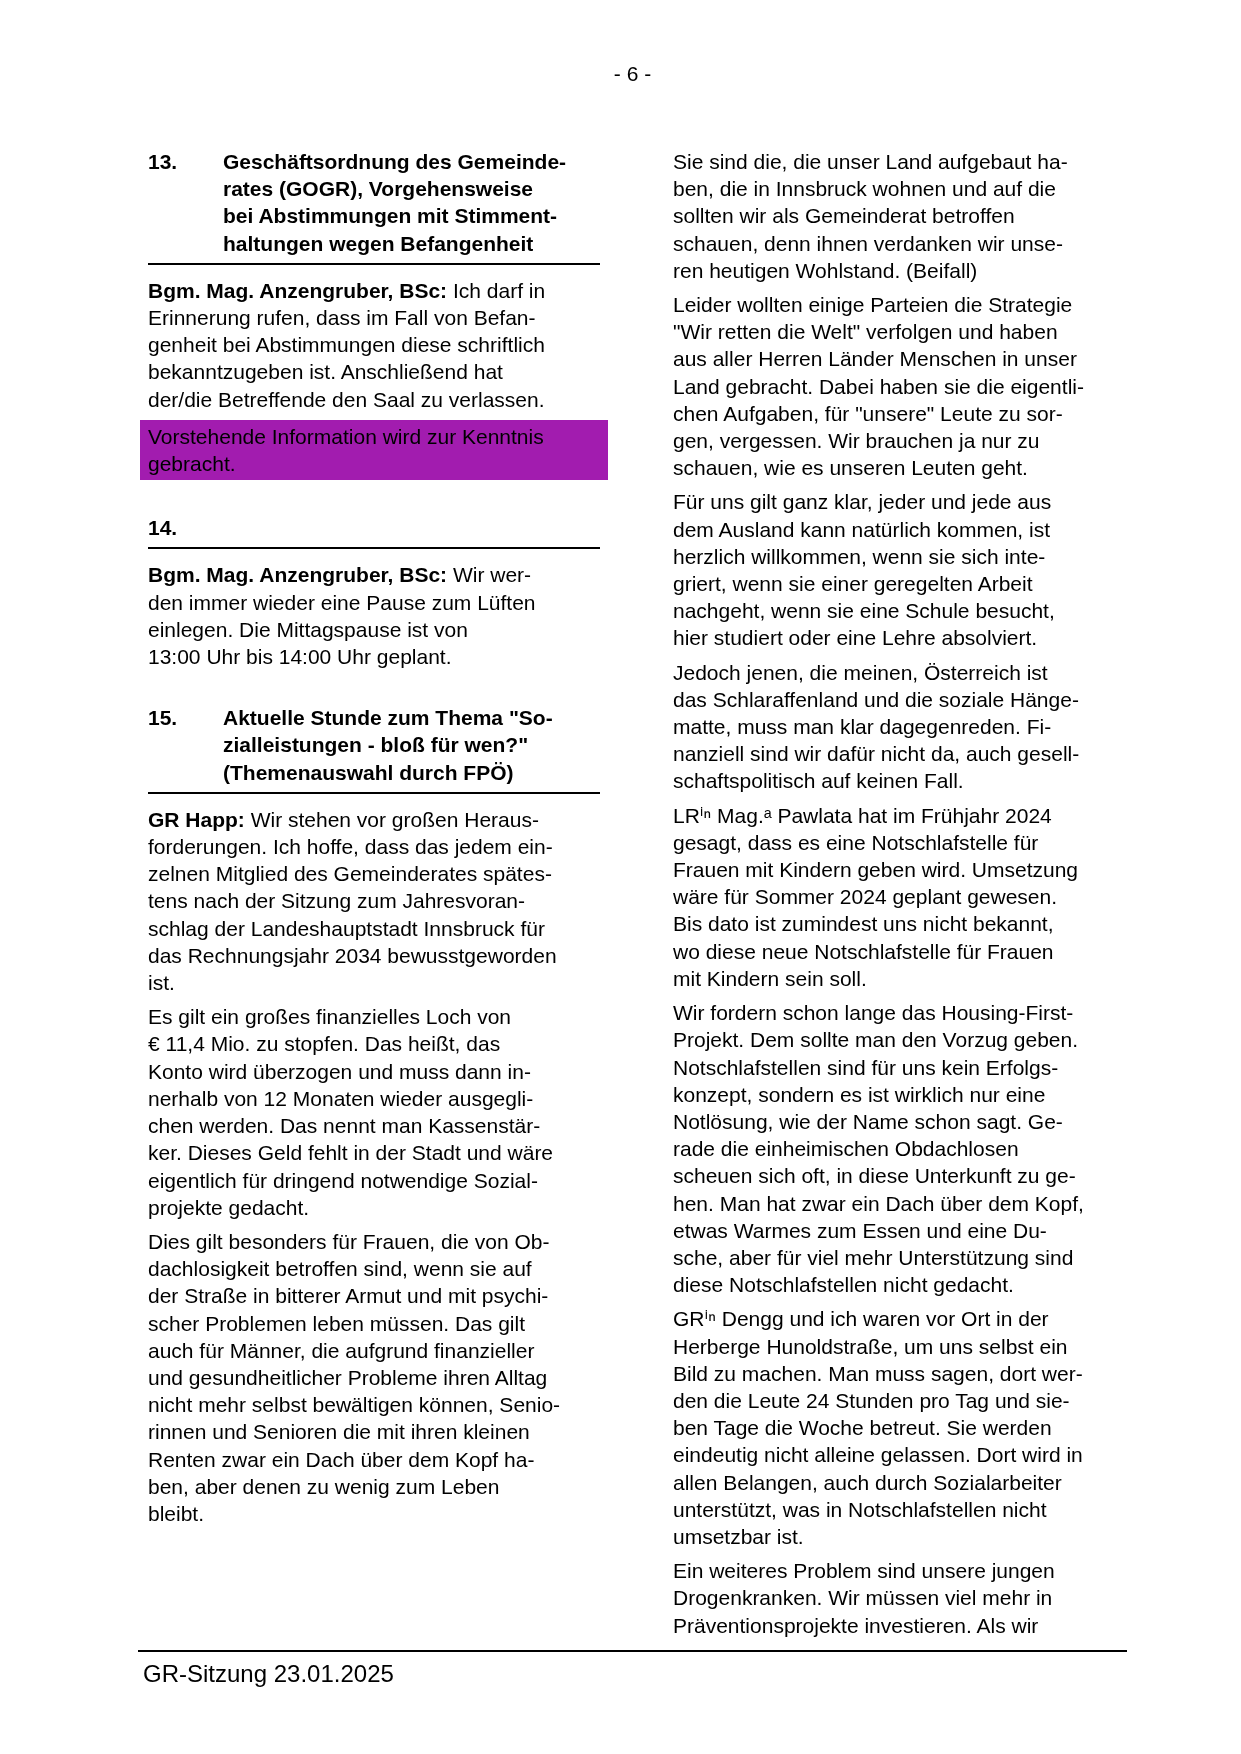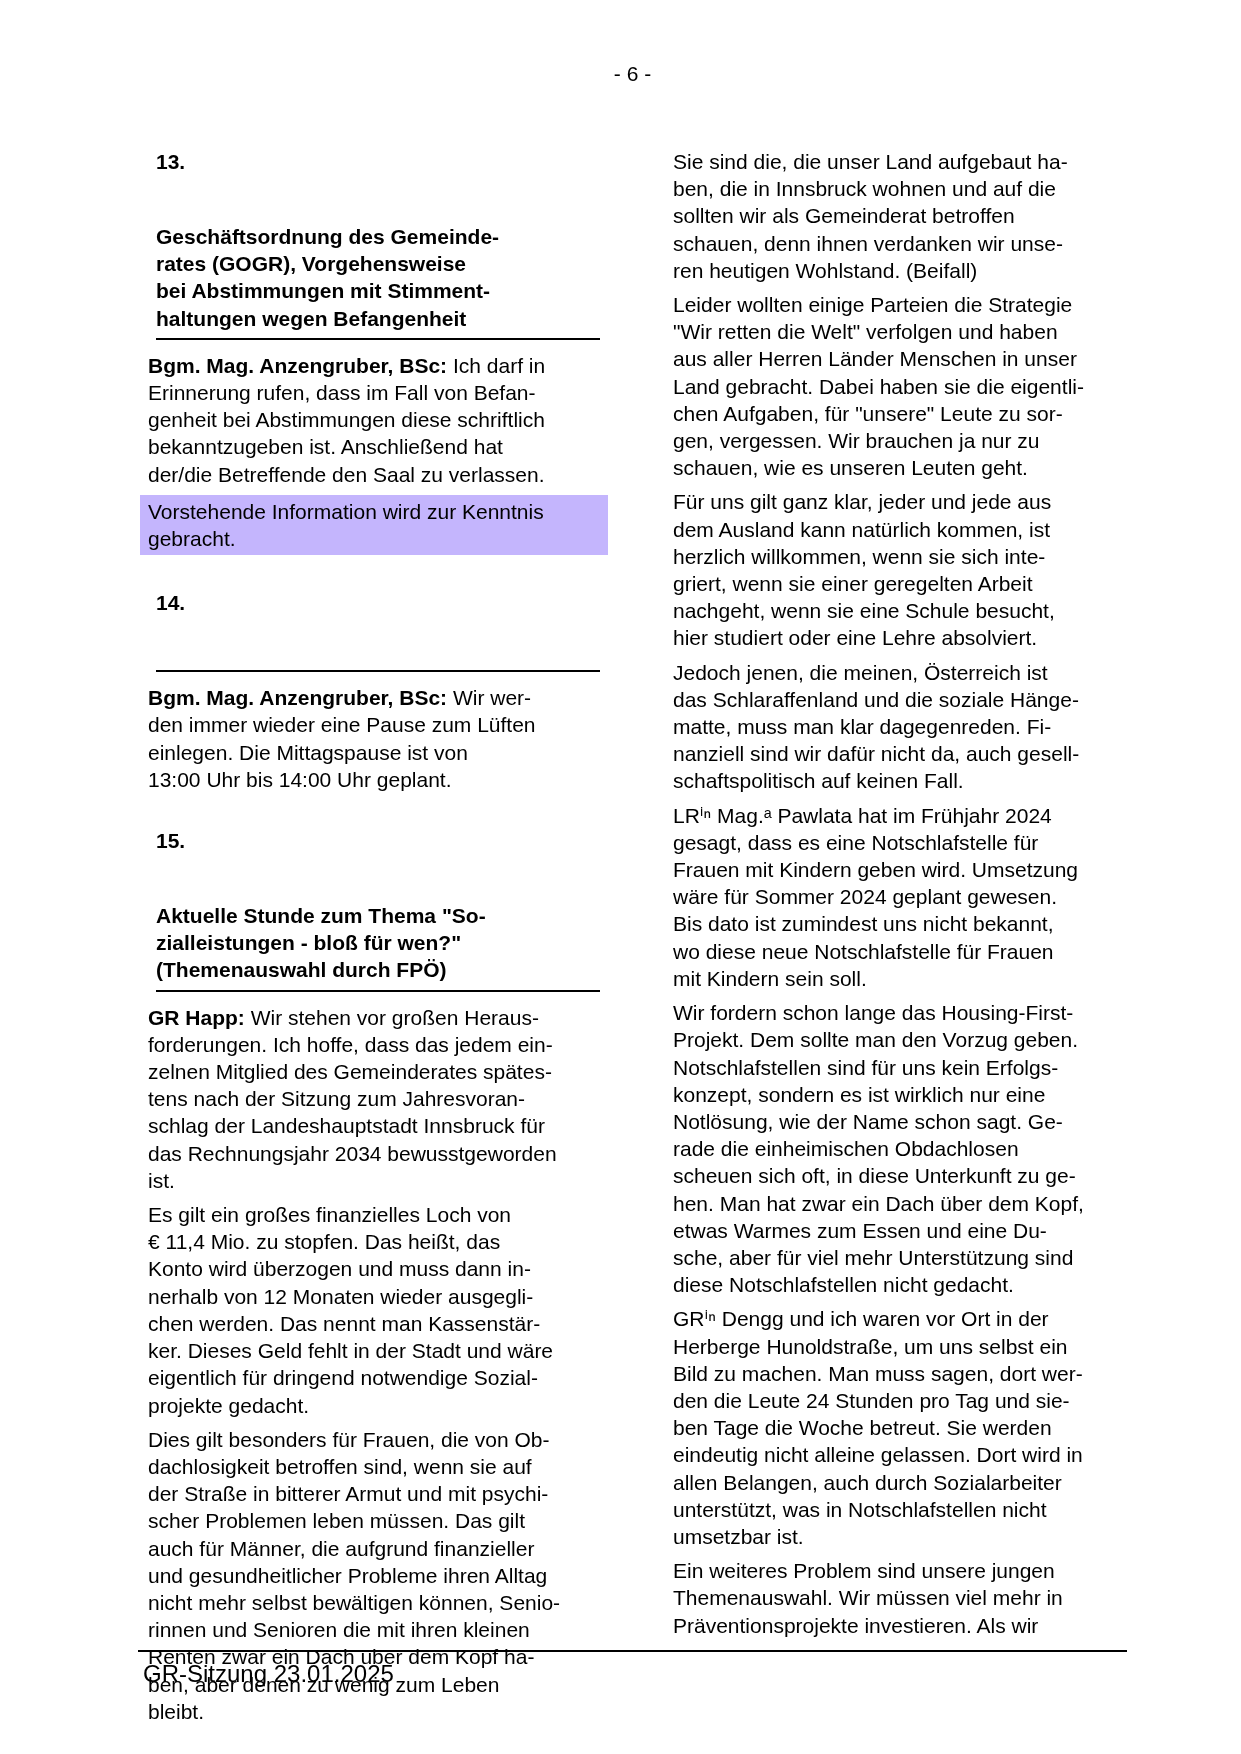--- a/index.html
+++ b/index.html
@@ -8,25 +8,25 @@
     font-family:"Liberation Sans","DejaVu Sans",sans-serif;color:#000;
     margin:0 auto;overflow:hidden;
   }
   .page-number{position:absolute;top:62px;left:148px;width:969px;text-align:center;font-size:21px;}
   .col{position:absolute;top:148px;width:452px;font-size:21px;line-height:27.2px;}
   .col-left{left:148px;}
   .col-right{left:673px;}
   .lines{white-space:pre;}
   .para{margin:0 0 7px 0;}
   .lead{font-weight:bold;}
-  .sec-heading{display:flex;font-weight:bold;margin:34px 0 12px 8px;padding-bottom:6px;border-bottom:2px solid #000;flex-direction:column;}
+  .sec-heading{display:flex;font-weight:bold;margin:34px 0 12px 0;padding-bottom:6px;border-bottom:2px solid #000;}
   .sec-heading.first{margin-top:0;}
   .hnum{flex:0 0 75px;width:75px;}
   .htext{flex:1;}
-  .note{background:#c4b5fd;padding:3px 8px;margin:0 -8px 7px -8px;}
+  .note{background:#a21caf;padding:3px 8px;margin:0 -8px 7px -8px;}
   .footer-rule{position:absolute;left:138px;right:114px;top:1650px;border-top:2px solid #000;height:0;}
   .footer-text{position:absolute;left:143px;top:1660px;font-size:24px;}
 </style>
 </head>
 <body>
 
 <div class="sheet">
 
   <div class="page-number">- 6 -</div>
 
@@ -150,21 +150,21 @@
 Herberge Hunoldstraße, um uns selbst ein
 Bild zu machen. Man muss sagen, dort wer-
 den die Leute 24 Stunden pro Tag und sie-
 ben Tage die Woche betreut. Sie werden
 eindeutig nicht alleine gelassen. Dort wird in
 allen Belangen, auch durch Sozialarbeiter
 unterstützt, was in Notschlafstellen nicht
 umsetzbar ist.</span></p>
 
     <p class="para"><span class="lines">Ein weiteres Problem sind unsere jungen
-Themenauswahl. Wir müssen viel mehr in
+Drogenkranken. Wir müssen viel mehr in
 Präventionsprojekte investieren. Als wir</span></p>
 
   </div>
 
   <div class="footer-rule"></div>
   <div class="footer-text">GR-Sitzung 23.01.2025</div>
 
 </div>
 
 </body></html>

